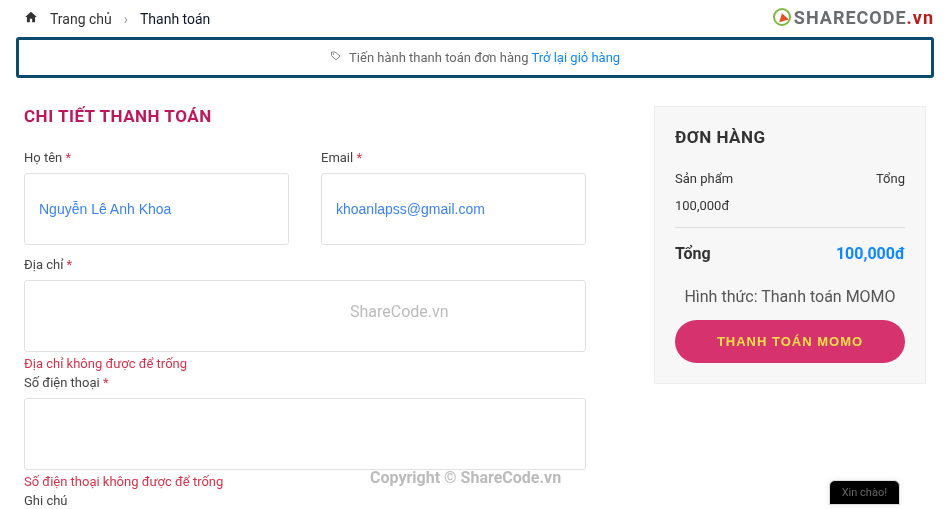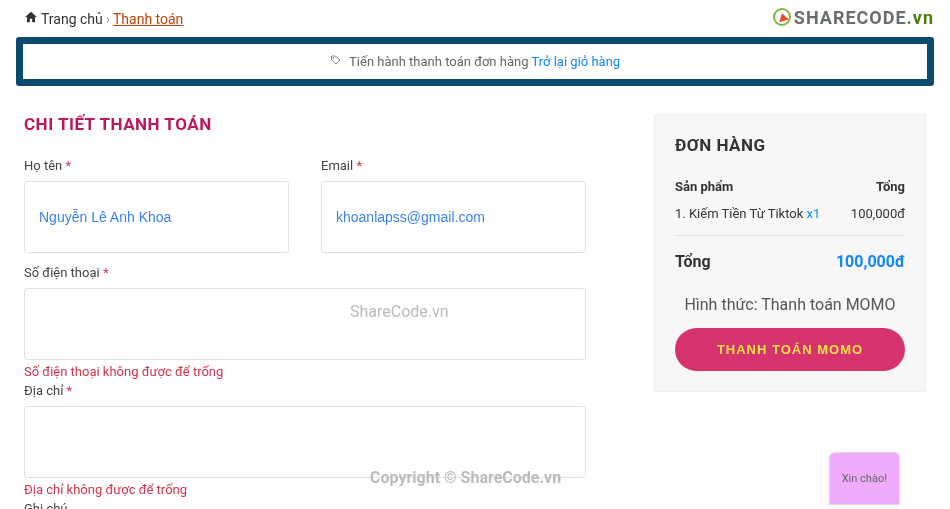--- a/index.html
+++ b/index.html
@@ -1,50 +1,50 @@
 <!DOCTYPE html>
 <html><head>
 <meta charset="utf-8">
 <style>
 *{box-sizing:border-box;margin:0;padding:0;}
 body{font-family:-apple-system,BlinkMacSystemFont,"Segoe UI",Roboto,Arial,sans-serif;color:#333;background:#fff;width:950px;height:509px;overflow:hidden;position:relative;}
-.bc{display:flex;align-items:center;gap:3px;padding:10px 24px;font-size:14px;}
+.bc{display:flex;align-items:center;gap:12px;padding:10px 24px;font-size:14px;}
 .bc .home-ic{font-weight:bold;}
 .bc .sep{color:#999;}
-.bc .cur{color:#c2410c;text-decoration:underline;}
+.bc .cur{color:#0f172a;}
 .logo{position:absolute;right:16px;top:6px;font-weight:700;font-size:18px;letter-spacing:1px;color:#696d70;}
 .logo .ic{display:inline-block;width:18px;height:18px;border:2px solid #7fb83f;border-radius:50%;position:relative;top:2px;margin-right:3px;}
 .logo .ic::before{content:"";position:absolute;left:3px;top:3px;border-left:5px solid transparent;border-right:5px solid transparent;border-bottom:8px solid #e84f27;transform:rotate(-15deg);}
-.logo .vn{color:#4d7c0f;text-transform:lowercase;}
-.alert{margin:0 16px;border:7px solid #0c4a6e;border-radius:3px;background:#fff;padding:10px;text-align:center;font-size:13px;color:#666;}
+.logo .vn{color:#b91c1c;text-transform:lowercase;}
+.alert{margin:0 16px;border:3px solid #0c4a6e;border-radius:3px;background:#fff;padding:10px;text-align:center;font-size:13px;color:#666;}
 .alert .lnk{color:#0f87ff;}
 .alert .tag-ic{color:#888;margin-right:4px;}
 .wrap{display:flex;gap:32px;padding:28px 24px 0;}
 .left{flex:1;}
 .right{width:272px;margin-left:36px;}
 h2{font-size:17px;font-weight:700;letter-spacing:0.5px;color:#be185d;margin-bottom:24px;}
 .row{display:flex;gap:32px;margin-bottom:12px;}
 .field{flex:1;}
 .lbl{font-size:13px;color:#444;display:block;margin-bottom:8px;}
 .req{color:#d6324b;}
 .inp{width:100%;border:1px solid #e2e2e2;border-radius:3px;padding:27px 14px;font-size:14px;color:#3b82f6;background:#fff;}
 .err{color:#d6324b;font-size:13px;margin-top:4px;}
 .card{background:#f7f7f7;border:1px solid #eee;padding:20px;}
 .card h3{font-size:17px;font-weight:700;margin-bottom:18px;letter-spacing:0.5px;}
 .ln{display:flex;justify-content:space-between;font-size:13px;color:#333;padding:6px 0;}
-.ln .tot-lbl{font-weight:700;}
+.ln .tot-lbl{font-weight:400;}
 .qty{color:#0f87ff;}
 .hr{border:none;border-top:1px solid #ddd;margin:8px 0;}
 .total-row{display:flex;justify-content:space-between;font-size:16px;font-weight:700;padding:8px 0;}
 .total-row .amt{color:#0f87ff;}
 .method{text-align:center;font-size:16px;color:#555;margin:16px 0 14px;}
 .paybtn{width:100%;background:#d6326e;color:#fde047;border:none;border-radius:999px;padding:14px;font-size:13px;font-weight:700;letter-spacing:1px;cursor:pointer;}
 .wm1{position:absolute;left:350px;top:302px;color:#bbb;font-size:16px;pointer-events:none;}
 .wm2{position:absolute;left:370px;top:468px;color:#bbb;font-size:16px;pointer-events:none;font-weight:bold;}
-.chat{position:absolute;right:50px;bottom:4px;background:#f0abfc;border:1px solid #ddd;border-radius:6px 6px 0 0;padding:19px 12px;font-size:11px;color:#666;box-shadow:0 0 6px rgba(0,0,0,.08);}
+.chat{position:absolute;right:50px;bottom:4px;background:#000000;border:1px solid #ddd;border-radius:6px 6px 0 0;padding:5px 12px;font-size:11px;color:#666;box-shadow:0 0 6px rgba(0,0,0,.08);}
 </style>
 </head>
 <body>
 
 <div class="bc">
   <span class="home-ic">
     <svg width="14" height="14" viewBox="0 0 24 24" fill="#333">
         <path d="M12 3l10 9h-3v9h-5v-6h-4v6H5v-9H2z"></path>
       </svg>
   </span>
@@ -77,46 +77,45 @@
         <label class="lbl"><span>Họ tên</span> <span class="req">*</span></label>
         <input class="inp" value="Nguyễn Lê Anh Khoa" style="">
       </div>
       <div class="field">
         <label class="lbl"><span>Email</span> <span class="req">*</span></label>
         <input class="inp" value="khoanlapss@gmail.com" style="">
       </div>
     </div>
 
     <div class="field" style="margin-bottom:4px;">
+      <label class="lbl"><span>Địa chỉ</span> <span class="req">*</span></label>
+      <input class="inp" style="">
+      <div class="err">Địa chỉ không được để trống</div>
+    </div>
+
+    <div class="field" style="margin-bottom:4px;">
       <label class="lbl"><span>Số điện thoại</span> <span class="req">*</span></label>
       <input class="inp" style="">
       <div class="err">Số điện thoại không được để trống</div>
-    </div>
-
-    <div class="field" style="margin-bottom:4px;">
-      <label class="lbl"><span>Địa chỉ</span> <span class="req">*</span></label>
-      <input class="inp" style="">
-      <div class="err">Địa chỉ không được để trống</div>
     </div>
 
     <div class="field">
       <label class="lbl">Ghi chú</label>
       <input class="inp" style="">
     </div>
   </div>
 
   <div class="right">
     <div class="card">
       <h3>ĐƠN HÀNG</h3>
       <div class="ln">
         <span class="tot-lbl">Sản phẩm</span>
         <span class="tot-lbl">Tổng</span>
       </div>
       <div class="ln">
-        <span><span>1. Kiếm Tiền Từ Tiktok</span> <span class="qty">x1</span></span>
         <span>100,000đ</span>
       </div>
       <hr class="hr">
       <div class="total-row">
         <span>Tổng</span>
         <span class="amt">100,000đ</span>
       </div>
       <div class="method">Hình thức: Thanh toán MOMO</div>
       <button class="paybtn">THANH TOÁN MOMO</button>
     </div>

